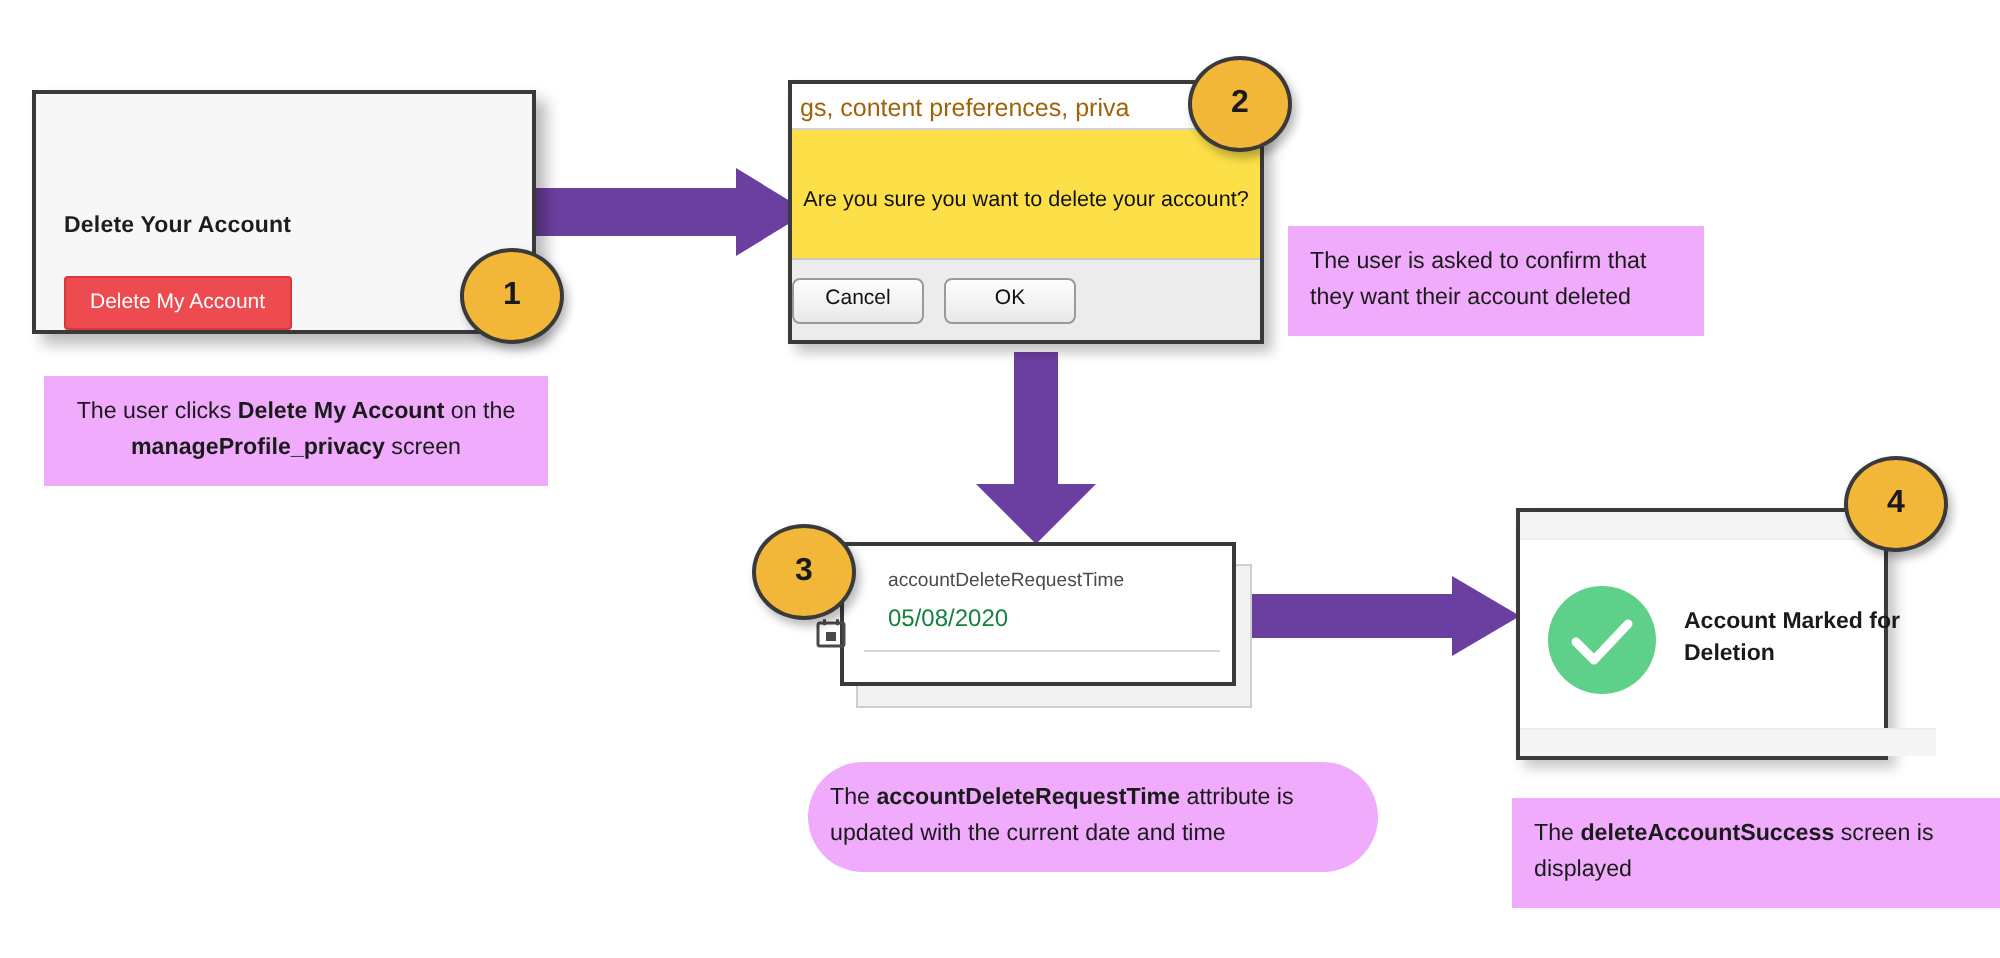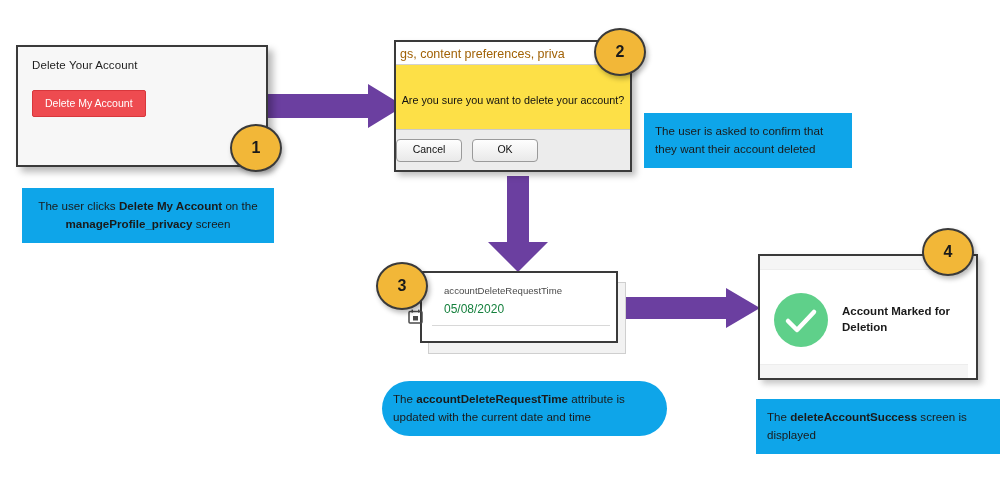--- a/index.html
+++ b/index.html
@@ -27,24 +27,25 @@
   
   #card1 {
     left: 16px; top: 45px; width: 252px; height: 122px;
     background: #f7f7f7;
     border: 2px solid #3a3a3a;
     box-shadow: 5px 5px 7px rgba(0,0,0,0.28);
     padding: 12px 14px 0 14px;
   }
   #card1 .c1-title {
     font-size: 11.5px;
-    font-weight: normal;
+    font-weight: bold;
     color: #1d1d1d;
     letter-spacing: .1px;
     margin-bottom: 9px;
+    margin-top: 48px;
   }
   #card1 .c1-body {
     font-size: 9.3px;
     line-height: 1.50;
     color: #2b2b2b;
     width: 228px;
   }
   #card1 .c1-btn {
     margin-top: 10px;
     display: inline-block;
@@ -143,21 +144,21 @@
     border-bottom: 1px solid #d8d8d8;
   }
   .cal-icon {
     position: absolute;
     left: -14px; top: 36px;
     width: 15px; height: 15px;
   }
 
   
   #card4 {
-    left: 758px; top: 254px; width: 220px; height: 126px;
+    left: 758px; top: 254px; width: 186px; height: 126px;
     background: #ffffff;
     border: 2px solid #3a3a3a;
     box-shadow: 4px 4px 6px rgba(0,0,0,0.22);
   }
   #card4 .topstrip {
     position: absolute;
     left: 0; top: 0; width: 208px; height: 13px;
     background: #f5f5f5;
     border-bottom: 1px solid #ededed;
   }
@@ -208,31 +209,31 @@
     box-shadow: 2px 3px 5px rgba(0,0,0,0.28);
   }
   #badge1 { left: 230px; top: 124px; }
   #badge2 { left: 594px; top: 28px; }
   #badge3 { left: 376px; top: 262px; }
   #badge4 { left: 922px; top: 228px; }
 
   
   .caption {
     position: absolute;
-    background: #0ea5e9;
+    background: #f0abfc;
     color: #1a1a1a;
     font-size: 11.6px;
     line-height: 1.56;
     padding: 9px 11px 10px 11px;
     box-sizing: border-box;
   }
   .caption b { font-weight: bold; }
   #cap1 { left: 22px;  top: 188px; width: 252px; text-align: center; }
   #cap2 { left: 644px; top: 113px; width: 208px; }
-  #cap3 { left: 382px; top: 381px; width: 285px; border-radius: 28px; }
+  #cap3 { left: 404px; top: 381px; width: 285px; border-radius: 28px; }
   #cap4 { left: 756px; top: 399px; width: 270px; }
 </style>
 </head>
 <body>
 
 <div class="stage">
 
   <svg class="arrow" style="left:258px; top:84px;" width="146" height="44" viewBox="0 0 146 44">
     <polygon points="0,10 110,10 110,0 146,22 110,44 110,34 0,34" fill="#6B3FA0"></polygon>
   </svg>

